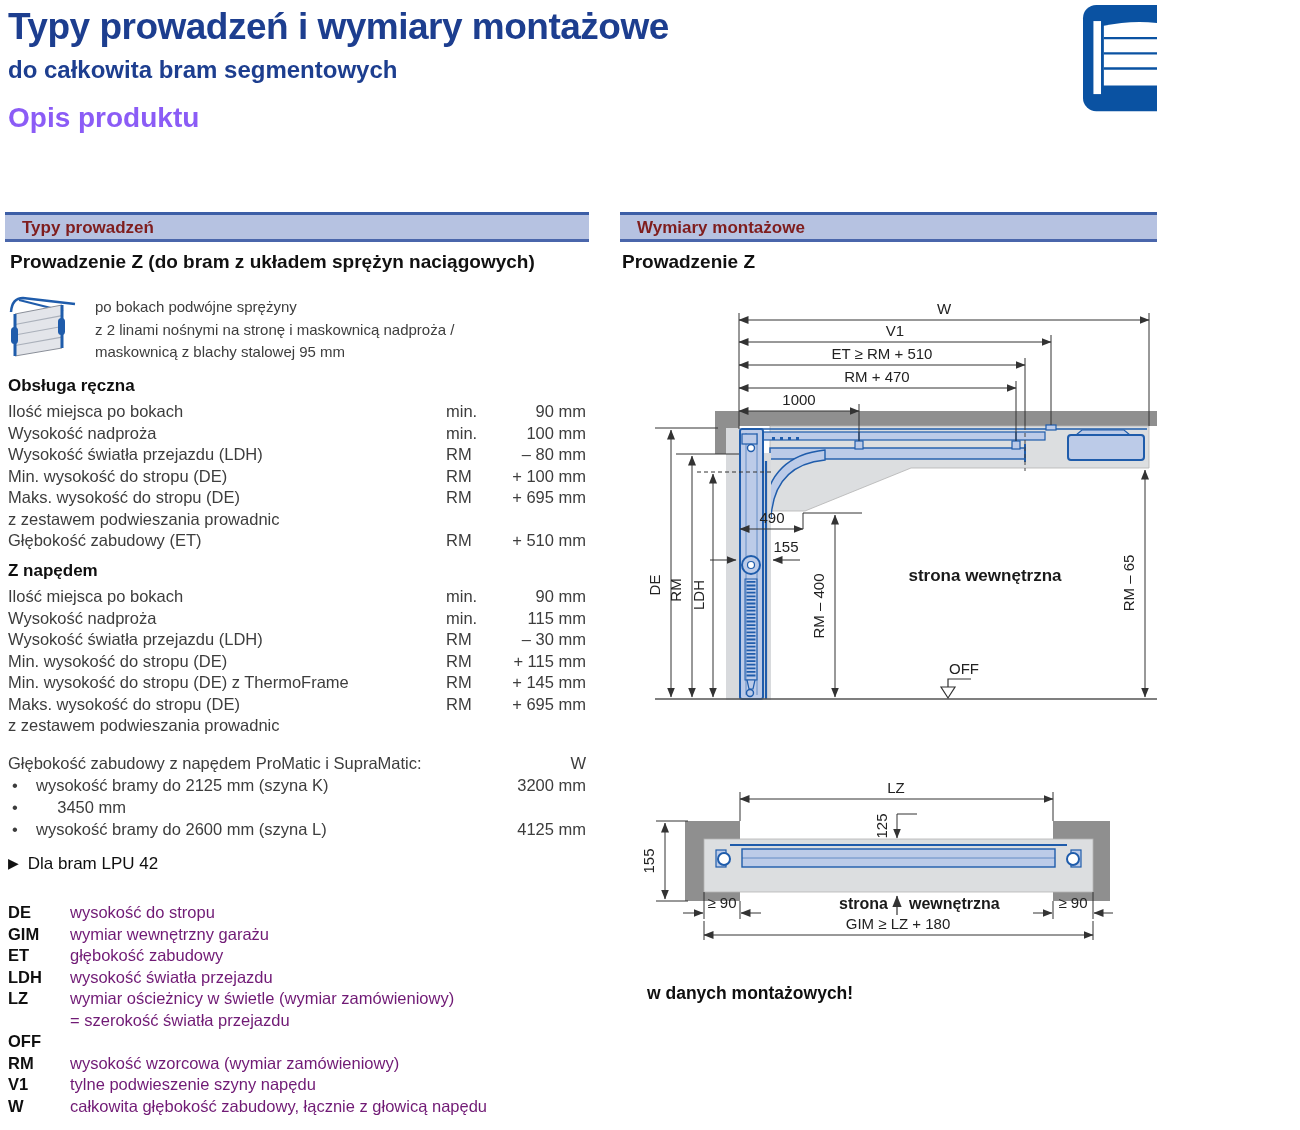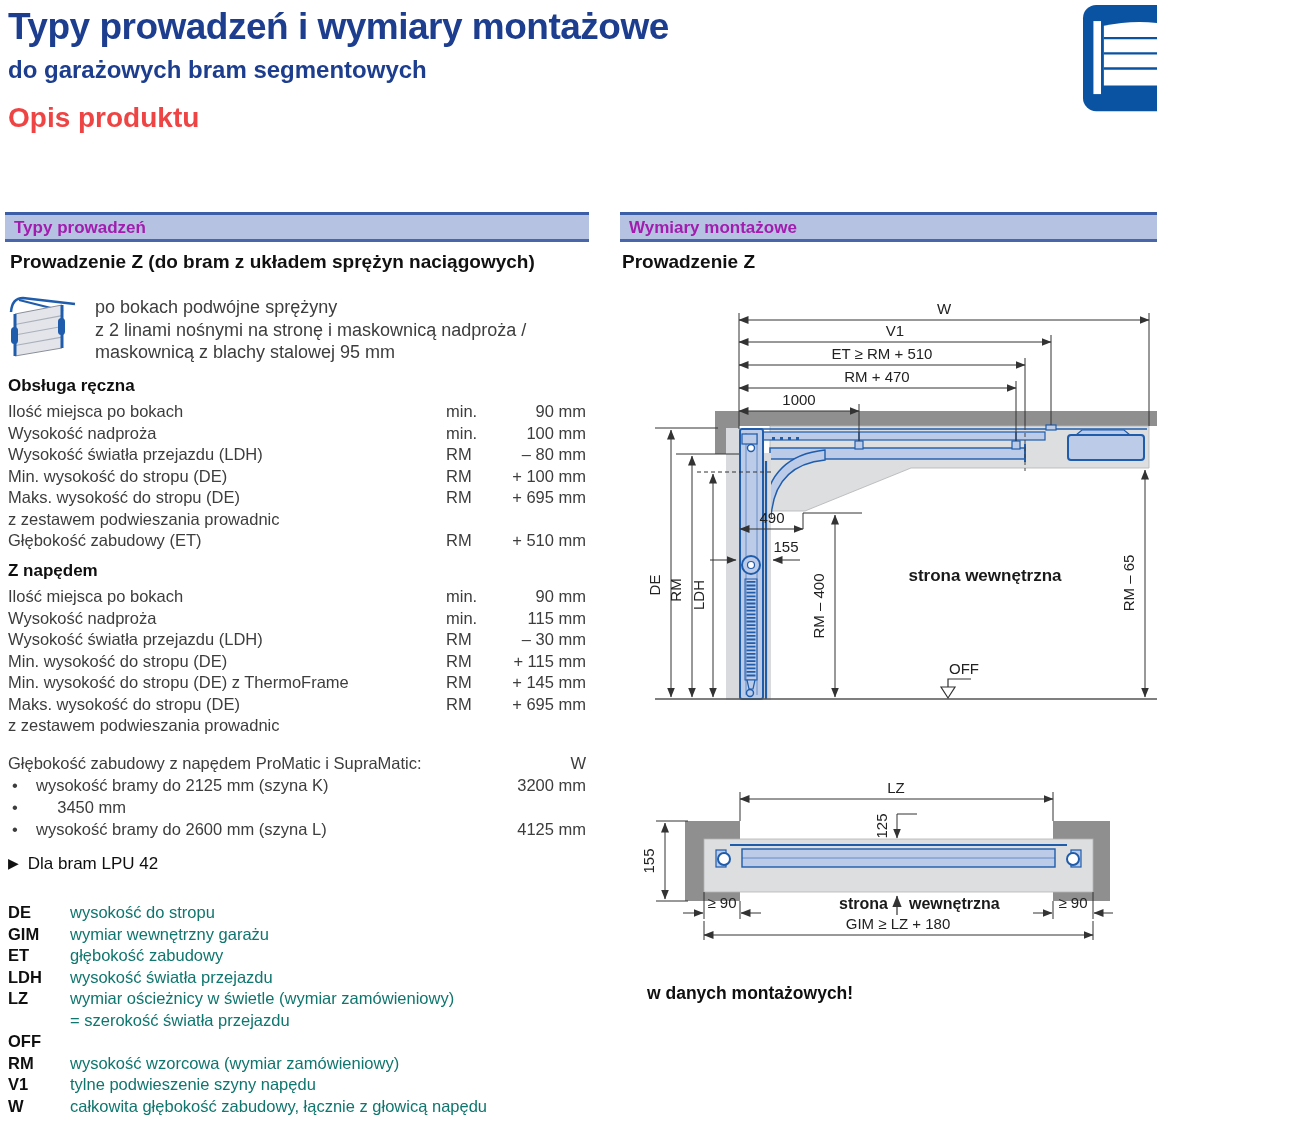--- a/index.html
+++ b/index.html
@@ -2,40 +2,40 @@
 <html><head>
 <meta charset="utf-8">
 <style>
   * { margin:0; padding:0; box-sizing:border-box; }
   html,body { background:#ffffff; }
   body { font-family:"Liberation Sans", sans-serif; color:#3d3d3d; }
   .page { position:relative; width:1157px; height:1130px; background:#fff; overflow:hidden; }
 
   .h1 { position:absolute; left:8px; top:6px; font-size:37px; font-weight:bold; color:#1d3e8f; letter-spacing:-0.5px; }
   .h2 { position:absolute; left:8px; top:56px; font-size:24px; font-weight:bold; color:#1d3e8f; }
-  .h3 { position:absolute; left:8px; top:102px; font-size:28px; font-weight:bold; color:#ef4444; }
+  .h3 { position:absolute; left:8px; top:102px; font-size:28px; font-weight:bold; color:#8b5cf6; }
 
   .door-icon { position:absolute; left:1082px; top:4px; }
 
   .side-tab { position:absolute; left:1229px; top:0; width:64px; height:489px; background:#0e4da3;
               display:flex; align-items:center; justify-content:center; }
   .side-tab-inner { writing-mode:vertical-rl; transform:rotate(180deg); text-align:center;
                     color:#fff; font-weight:bold; font-size:15px; line-height:1.6; white-space:nowrap; }
 
   .bar { position:absolute; height:30px; background:#b6c2e1; border-top:3px solid #3c5ea6; border-bottom:3px solid #4a66ab;
-         font-size:17px; font-weight:bold; color:#a21caf; padding:3px 0 0 9px; }
+         font-size:17px; font-weight:bold; color:#7f1d1d; padding:3px 0 0 17px; }
   .bar.left { left:5px; top:212px; width:584px; }
   .bar.right { left:620px; top:212px; width:586px; }
 
   .subhead { position:absolute; top:251px; font-size:19px; font-weight:bold; color:#111; }
   .subhead.l { left:10px; }
   .subhead.r { left:622px; }
 
   .pictogram { position:absolute; left:5px; top:291px; }
-  .intro { position:absolute; left:95px; top:296px; width:500px; font-size:18px; line-height:22.5px; color:#3d3d3d; }
+  .intro { position:absolute; left:95px; top:296px; width:500px; font-size:15px; line-height:22.5px; color:#3d3d3d; }
 
   .spec { position:absolute; left:8px; width:578px; }
   .spec .sec-title { font-size:17px; font-weight:bold; color:#0f0f0f; margin-bottom:5px; }
   .spec .row { display:flex; font-size:16.5px; line-height:21.5px; color:#3d3d3d; }
   .spec .lbl { flex:0 0 438px; }
   .spec .typ { flex:0 0 45px; }
   .spec .val { flex:1 1 auto; text-align:right; }
 
   .depth { position:absolute; left:8px; top:752px; width:578px; font-size:16.5px; line-height:22px; color:#3d3d3d; }
   .depth .hrow { display:flex; }
@@ -45,39 +45,39 @@
   .depth .bullet { flex:0 0 28px; padding-left:4px; }
   .depth .ilbl { flex:1 1 auto; }
   .depth .ival { flex:0 0 90px; text-align:right; }
 
   .lpu { position:absolute; left:8px; top:854px; font-size:17px; font-weight:normal; color:#0f0f0f; }
   .tri { display:inline-block; color:#111; font-size:14px; margin-right:9px; transform:translateY(-1px); }
 
   .legend { position:absolute; left:8px; top:902px; width:578px; font-size:16.5px; line-height:21.5px; }
   .legend .lrow { display:flex; }
   .legend .lkey { flex:0 0 62px; font-weight:bold; color:#0f0f0f; }
-  .legend .ldesc { flex:1 1 auto; color:#0f766e; }
+  .legend .ldesc { flex:1 1 auto; color:#701a75; }
 
   .svg-wrap1 { position:absolute; left:620px; top:293px; }
   .svg-wrap2 { position:absolute; left:620px; top:757px; }
 
   .note { position:absolute; left:622px; top:982px; font-size:17.5px; font-weight:bold; color:#0f0f0f; line-height:22.5px; }
   .note .line2 { padding-left:25px; }
 
   svg text { font-family:"Liberation Sans", sans-serif; }
   .dimtxt { font-size:15px; fill:#222; }
   .boldtxt { font-size:17px; font-weight:bold; fill:#1a1a1a; }
 </style>
 </head>
 <body>
 
 <div class="page">
 
   <div class="h1">Typy prowadzeń i wymiary montażowe</div>
-  <div class="h2">do garażowych bram segmentowych</div>
+  <div class="h2">do całkowita bram segmentowych</div>
   <div class="h3">Opis produktu</div>
 
   <div class="door-icon">
     <svg width="112" height="110" viewBox="0 0 118 116">
       <rect x="1" y="1" width="116" height="112" rx="14" fill="#0a52a2"></rect>
       <rect x="12" y="18" width="8" height="77" fill="#ffffff"></rect>
       <rect x="102" y="18" width="8" height="77" fill="#ffffff"></rect>
       <path d="M23,23 Q60,15 99,23 L99,86 L23,86 Z" fill="#ffffff"></path>
       <line x1="23" y1="36" x2="99" y2="36" stroke="#0a52a2" stroke-width="2.5"></line>
       <line x1="23" y1="52" x2="99" y2="52" stroke="#0a52a2" stroke-width="2.5"></line>

